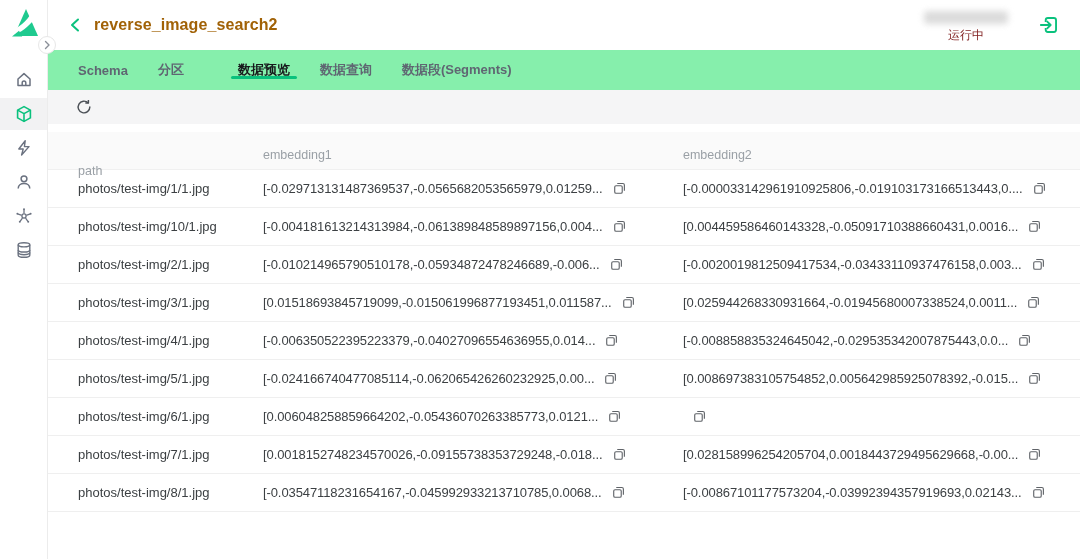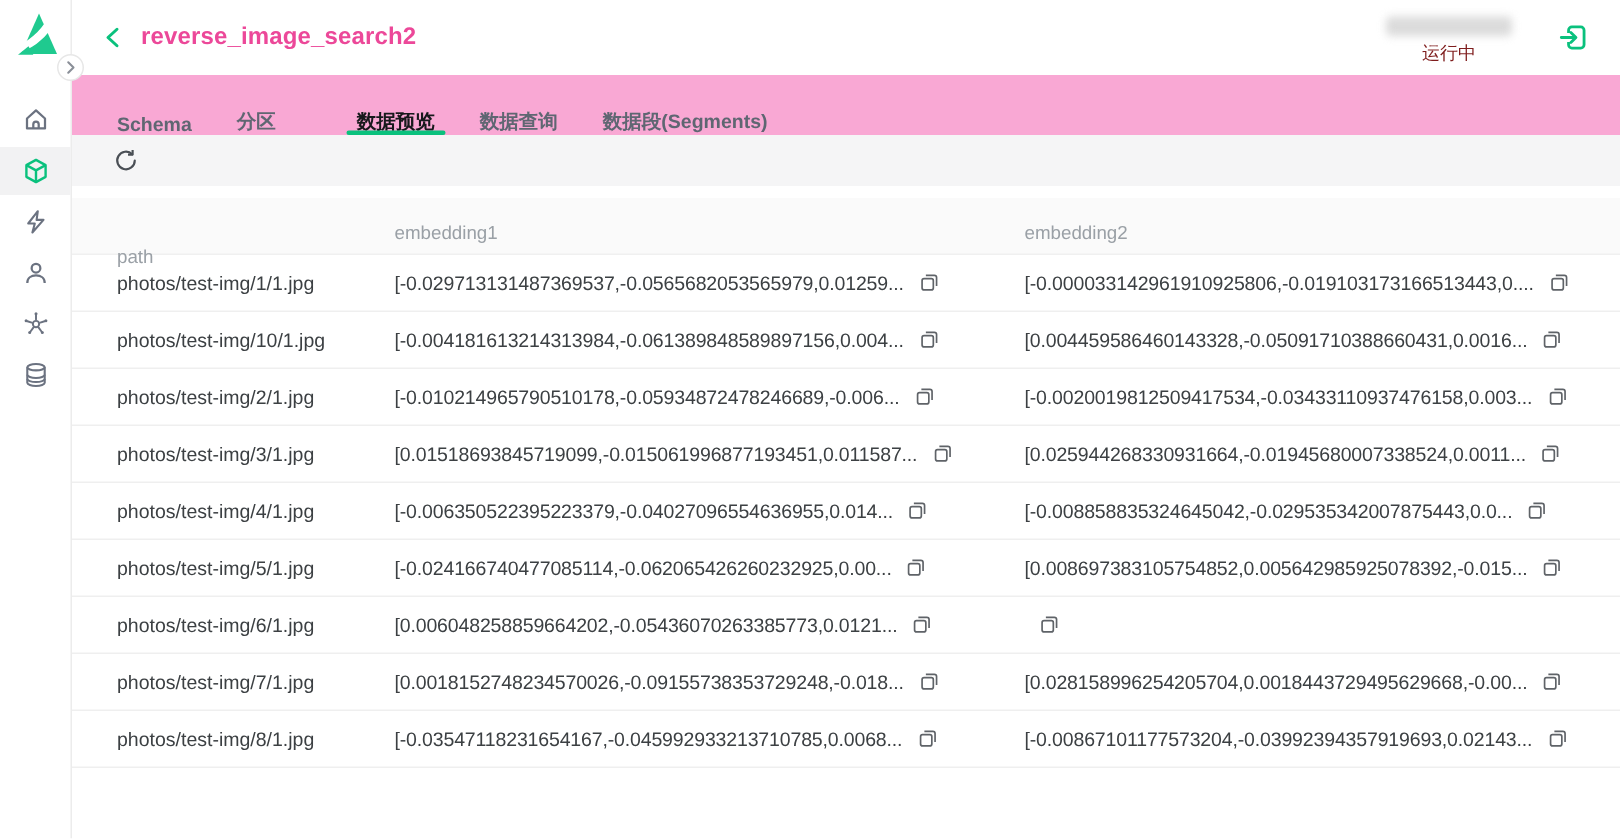--- a/index.html
+++ b/index.html
@@ -33,34 +33,34 @@
   .nav-item svg { display: block; }
 
   
   .main { flex: 1; min-width: 0; display: flex; flex-direction: column; }
 
   .topbar {
     height: 50px; flex: none; display: flex; align-items: center;
     padding: 0 20px 0 18px;
   }
   .back-btn { width: 20px; height: 20px; cursor: pointer; flex: none; }
-  .page-title { font-size: 16px; font-weight: 700; color: #ec4899; margin-left: 8px; letter-spacing: .1px; }
+  .page-title { font-size: 16px; font-weight: 700; color: #a16207; margin-left: 8px; letter-spacing: .1px; }
   .topbar-spacer { flex: 1; }
   .status-stack { display: flex; flex-direction: column; align-items: center; gap: 3px; margin-top: 4px; }
   .redacted {
     width: 84px; height: 13px; border-radius: 3px;
     background: #cfcfcf; filter: blur(3px); opacity: .75;
   }
   .status-label { font-size: 12px; color: #7f1d1d; }
   .import-btn { width: 22px; height: 22px; margin-left: 30px; cursor: pointer; flex: none; }
 
   
   .tabbar {
-    height: 40px; flex: none; display: flex; align-items: flex-end;
-    padding: 0 22px; background: #f9a8d4;
+    height: 40px; flex: none; display: flex; align-items: center;
+    padding: 0 22px; background: #86efac;
   }
   .tab {
     position: relative; display: flex; align-items: center;
     padding: 0 8px; margin-right: 14px; cursor: pointer;
     font-size: 13px; font-weight: 600; color: #5f6672; white-space: nowrap;
   }
   .tab.active { color: #17191c; margin-left: 24px; }
   .tab.active::after {
     content: ""; position: absolute; left: 1px; right: 1px; bottom: 0;
     height: 3px; border-radius: 3px; background: #0ac17d;

